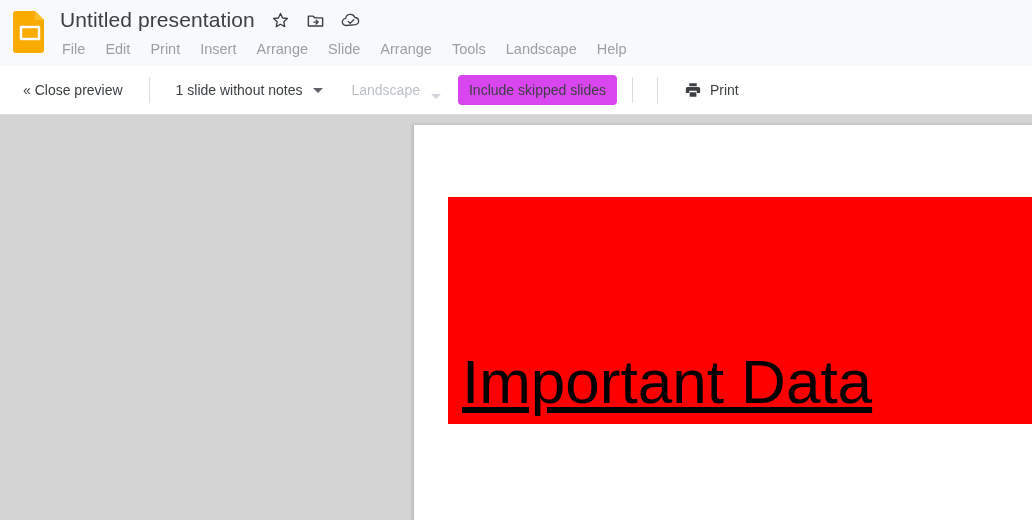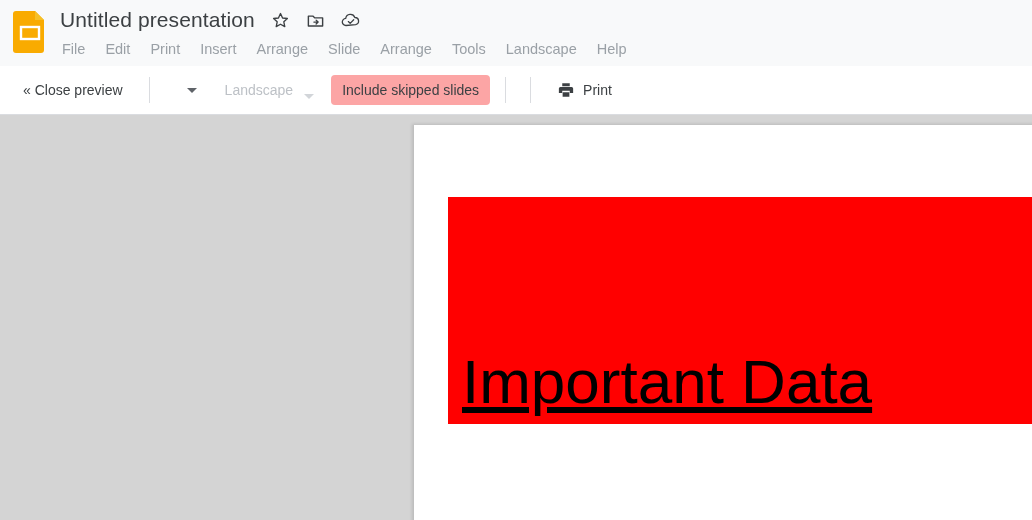--- a/index.html
+++ b/index.html
@@ -108,21 +108,21 @@
     border-radius: 4px;
     cursor: pointer;
     display: inline-flex;
     align-items: center;
     line-height: 18px;
     background: transparent;
     border: none;
     font-family: inherit;
   }
   .tb-btn.disabled { color: #bdc1c6; cursor: default; align-items: flex-end; }
-  .tb-btn.highlight { background: #fca5a5; color: #3c4043; }
+  .tb-btn.highlight { background: #d946ef; color: #3c4043; }
   .tb-sep {
     width: 1px;
     height: 26px;
     background: #dadce0;
     margin: 0 9px;
     flex: 0 0 1px;
   }
   .caret {
     display: inline-block;
     width: 0; height: 0;
@@ -229,20 +229,21 @@
     </div>
   </div>
 
   <div class="toolbar">
 
     <button class="tb-btn">« Close preview</button>
 
     <span class="tb-sep"></span>
 
     <button class="tb-btn">
+      <span>1 slide without notes</span>
       <span class="caret"></span>
     </button>
 
     <button class="tb-btn disabled">
       <span>Landscape</span>
       <span class="caret dim"></span>
     </button>
 
 
     <button class="tb-btn highlight">Include skipped slides</button>

